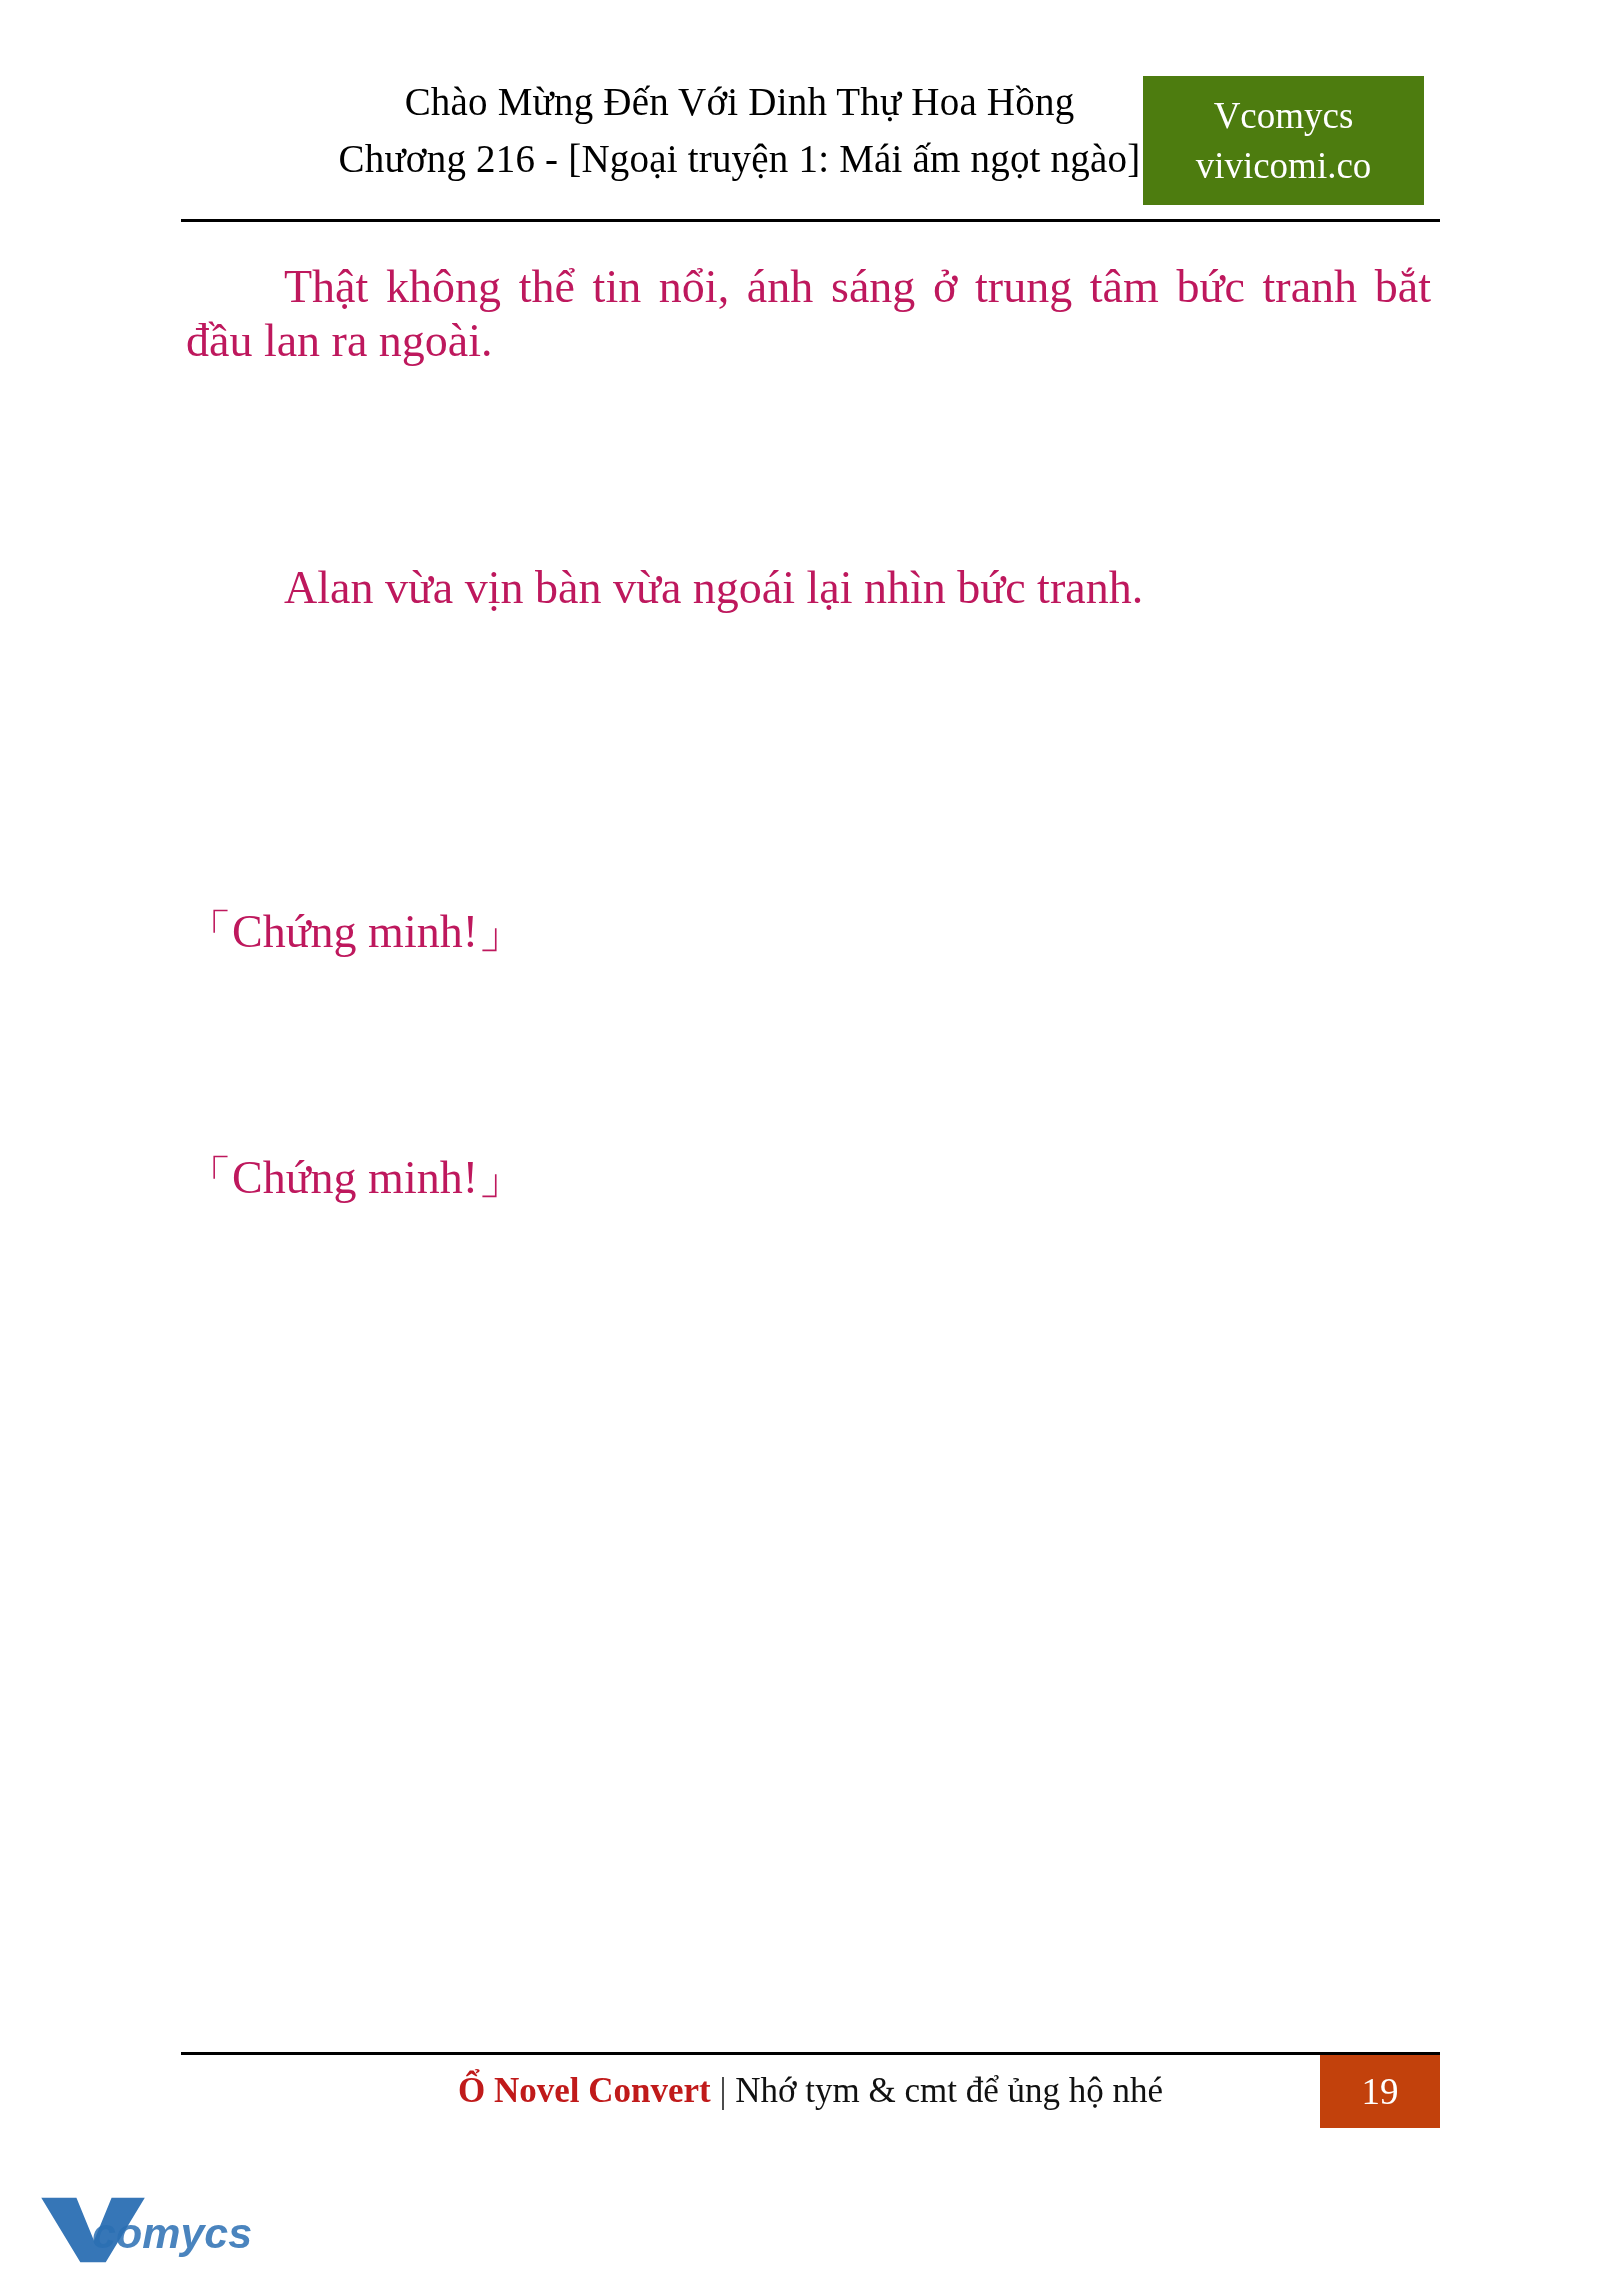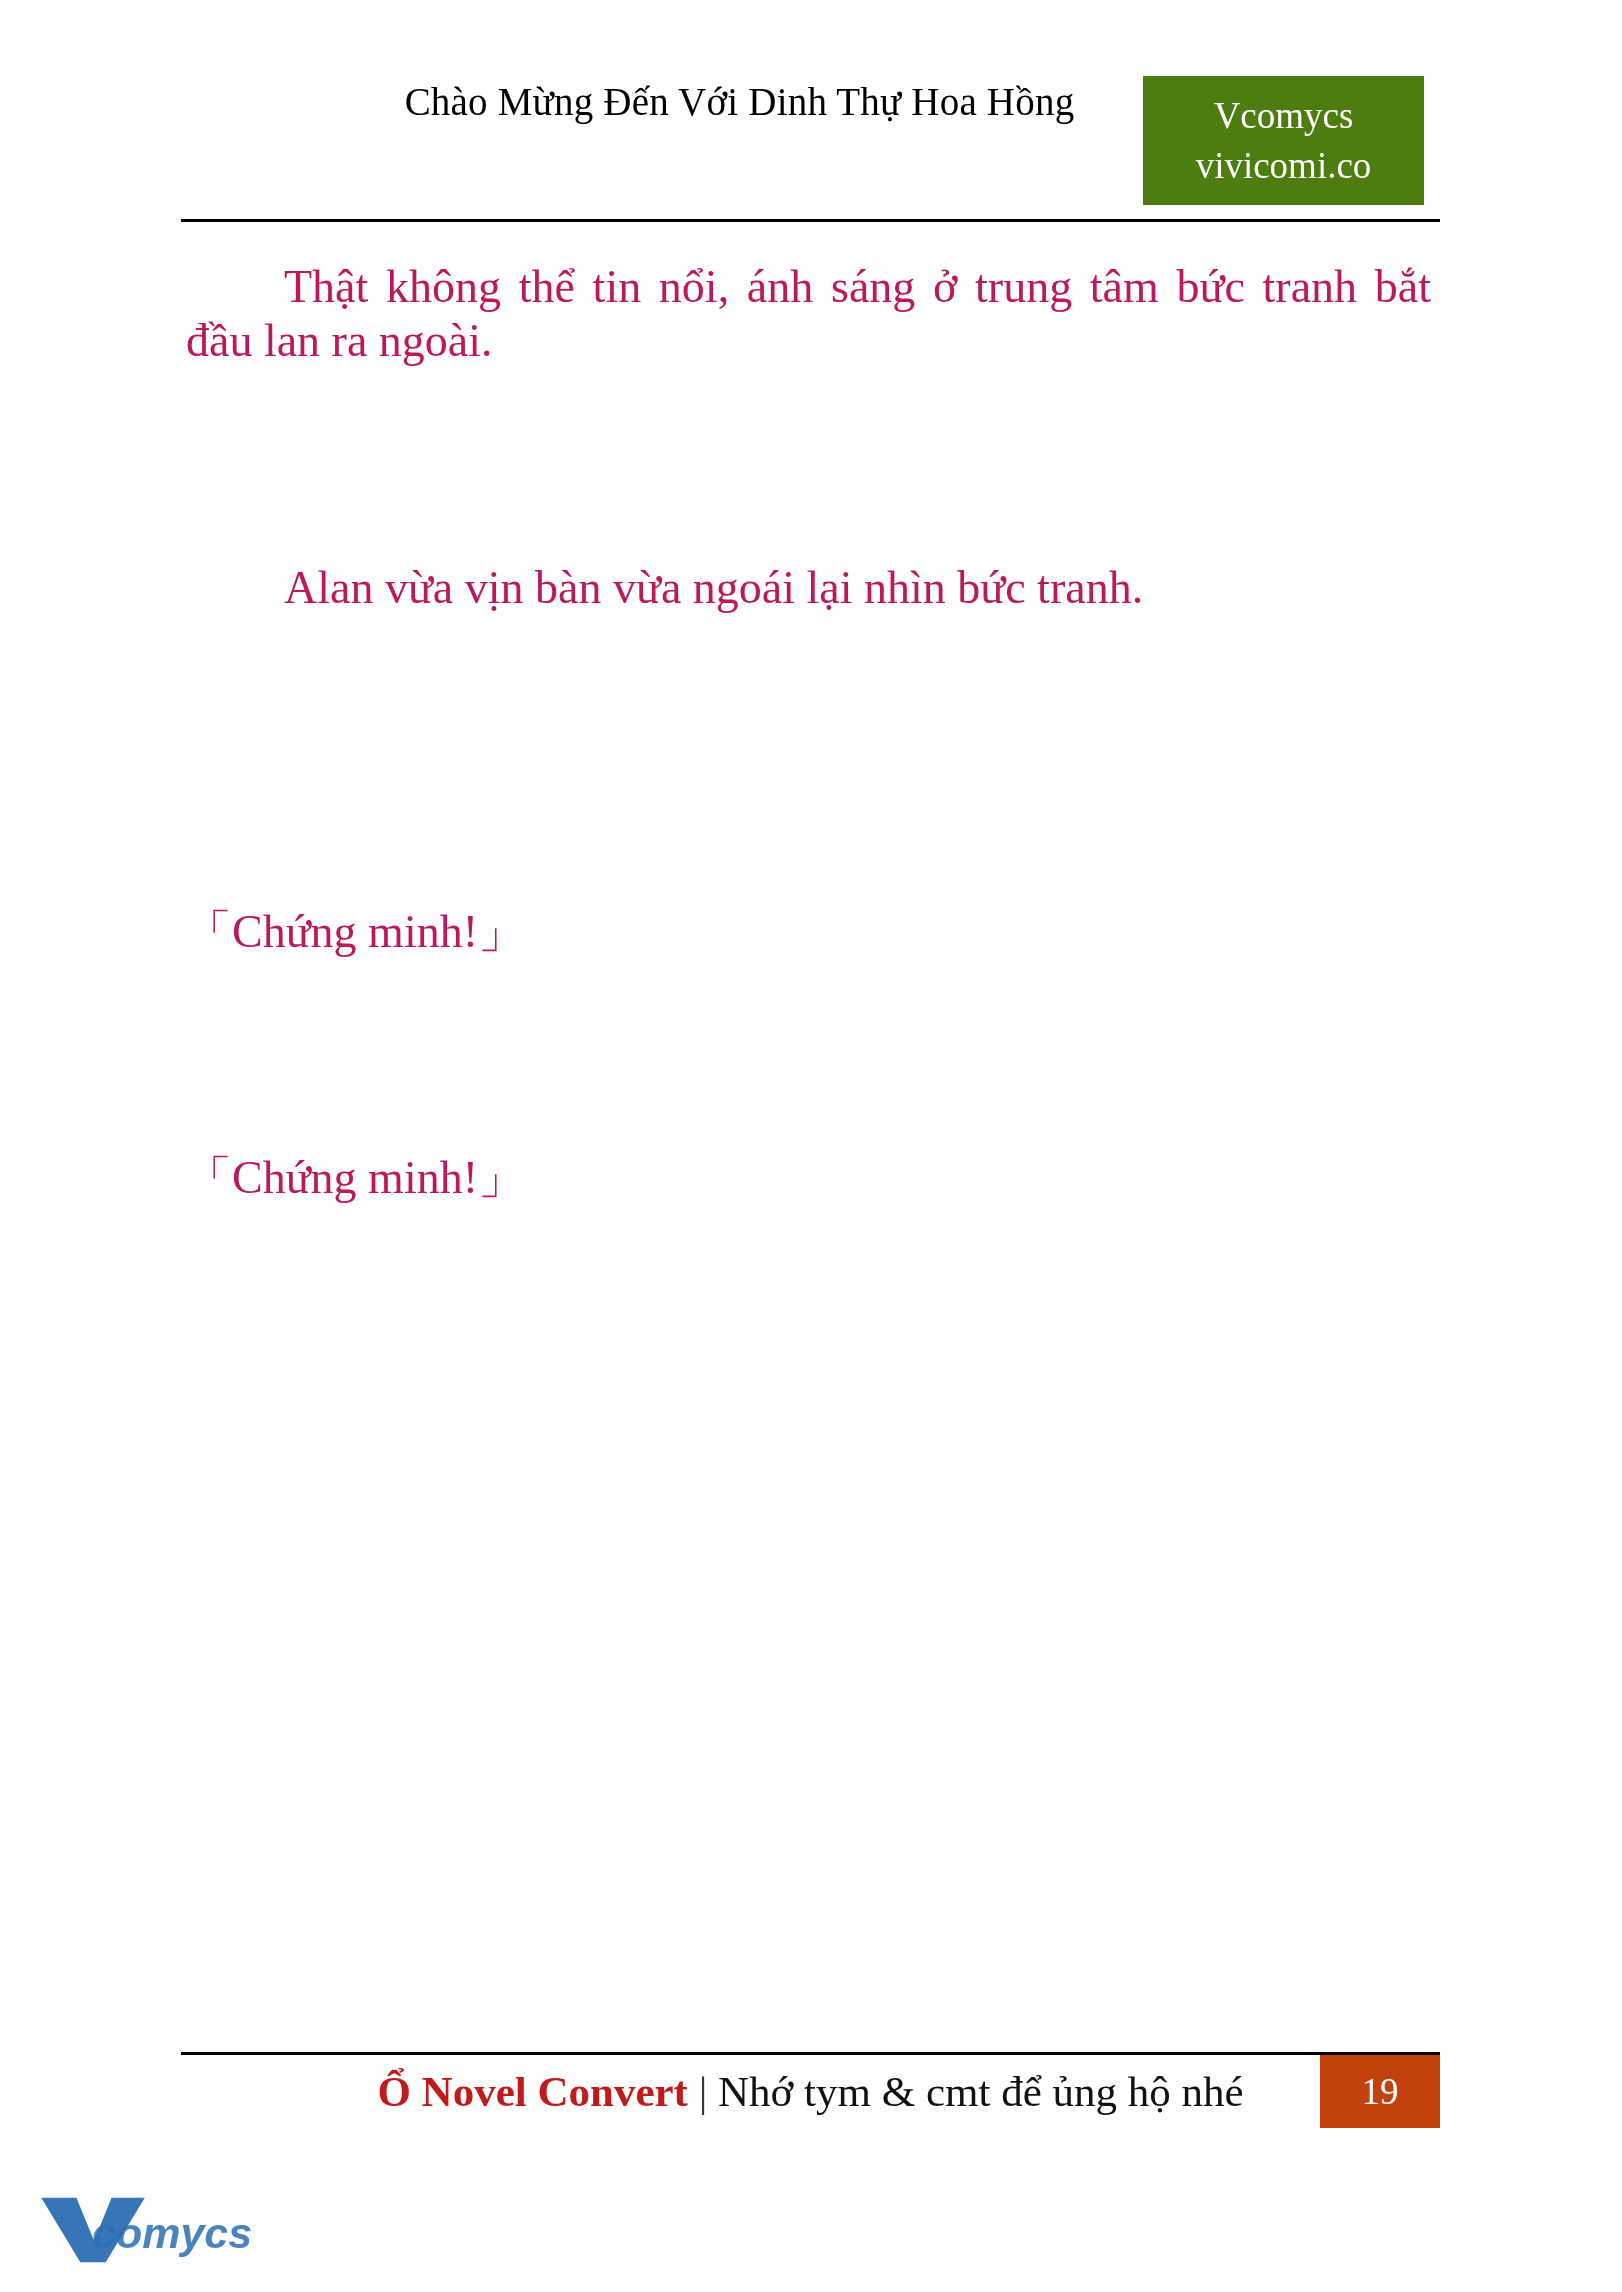--- a/index.html
+++ b/index.html
@@ -116,21 +116,21 @@
     position: absolute;
     left: 0;
     top: 2.9px;
     width: 1259px;
     height: 73px;
     display: flex;
     align-items: center;
     justify-content: center;
   }
   .footer-text {
-    font-size: 43px;
+    font-size: 35px;
     white-space: nowrap;
   }
   .footer-brand {
     color: #c01a1a;
     font-weight: bold;
   }
   .footer-sep { color: #333333; }
   .footer-note { color: #111111; }
   .page-number {
     position: absolute;
@@ -157,20 +157,21 @@
   .watermark svg { display: block; }
 </style>
 </head>
 <body>
 
 <div class="page">
 
   <div class="header">
     <div class="header-lines">
       <div class="header-line1">Chào Mừng Đến Với Dinh Thự Hoa Hồng</div>
+      <div class="header-line2">Chương 216 - [Ngoại truyện 1: Mái ấm ngọt ngào]</div>
     </div>
     <div class="brand-badge">
       <div class="b1">Vcomycs</div>
       <div class="b2">vivicomi.co</div>
     </div>
     <div class="header-rule"></div>
   </div>
 
   <div class="content">
     <p class="para"><span class="indent"></span><span>Thật không thể tin nổi, ánh sáng ở trung tâm bức tranh bắt đầu lan ra ngoài.</span></p>

